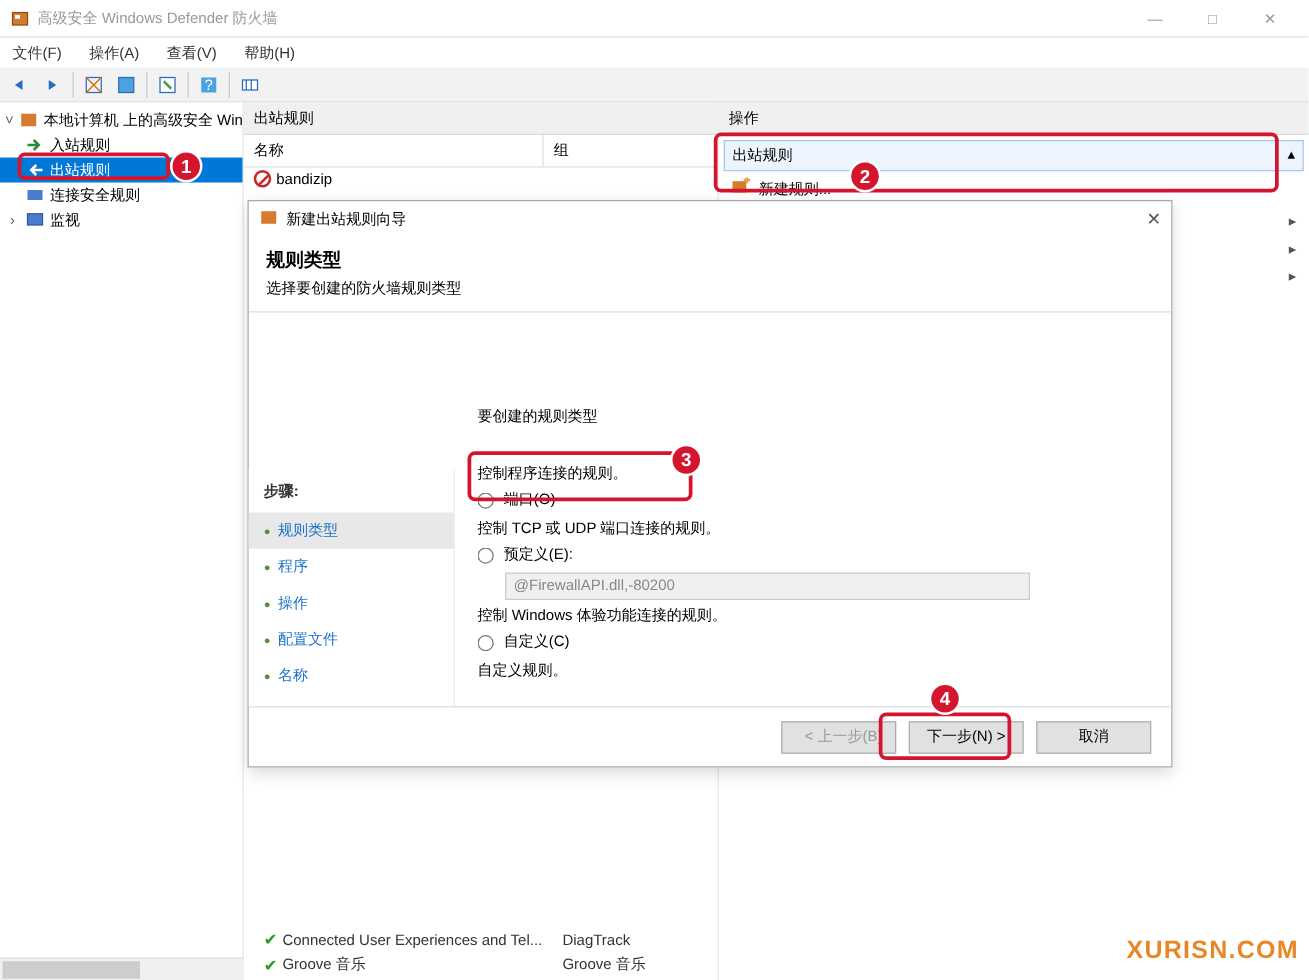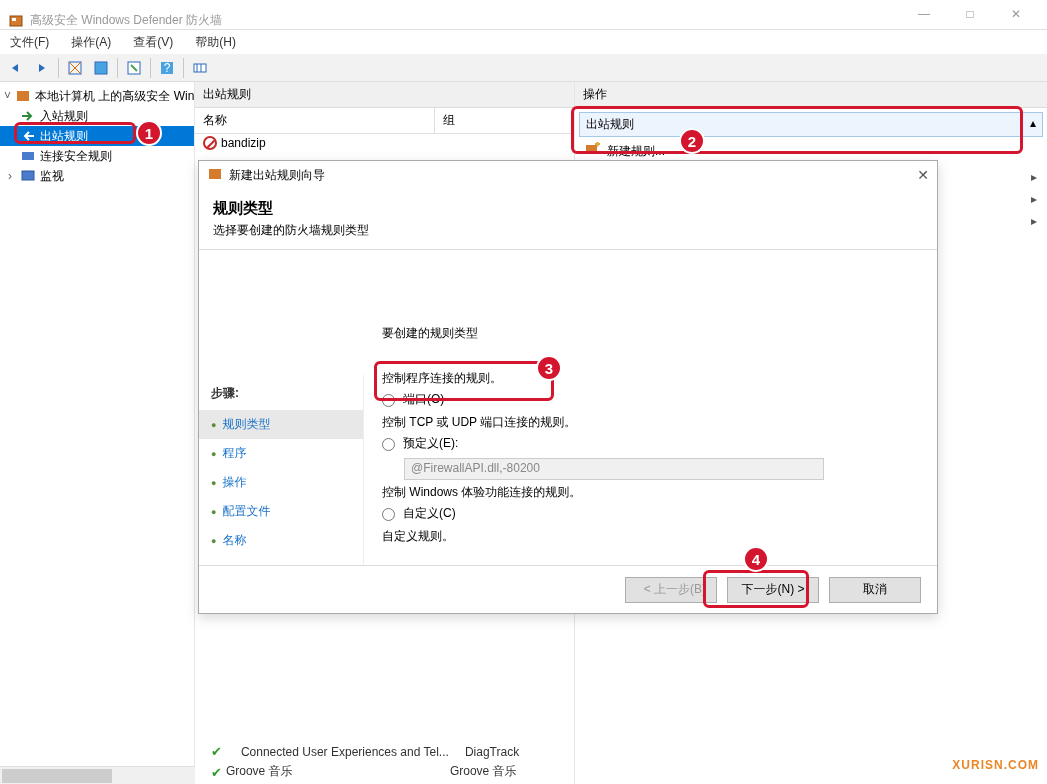--- a/index.html
+++ b/index.html
@@ -1,18 +1,18 @@
 <!DOCTYPE html>
 <html><head>
 <meta charset="utf-8">
 <style>
 * { box-sizing: border-box; margin: 0; padding: 0; font-family: "Microsoft YaHei", "Segoe UI", sans-serif; font-size: 12px; }
 body { width: 1047px; height: 784px; background: #fff; position: relative; overflow: hidden; }
 
-.titlebar { height: 30px; display: flex; align-items: flex-end; padding: 0 8px; border-bottom: 1px solid #e0e0e0; color: #999; }
+.titlebar { height: 30px; display: flex; align-items: center; padding: 0 8px; border-bottom: 1px solid #e0e0e0; color: #999; }
 .titlebar .icon { width: 16px; height: 16px; margin-right: 6px; }
 .titlebar .title { flex: 1; }
 .winbtns { display: flex; }
 .winbtn { width: 46px; height: 30px; display: flex; align-items: center; justify-content: center; color: #999; }
 
 .menubar { height: 24px; display: flex; align-items: center; padding: 0 6px; gap: 14px; color: #333; }
 .menubar span { padding: 2px 4px; }
 
 .toolbar { height: 28px; background: #f2f2f2; display: flex; align-items: center; padding: 0 4px; gap: 2px; border-bottom: 1px solid #dcdcdc; }
 .tbtn { width: 24px; height: 24px; display: flex; align-items: center; justify-content: center; }
@@ -54,21 +54,21 @@
 .wizcontent { flex: 1; padding: 20px 18px; }
 .wizcontent .prompt { margin-bottom: 28px; }
 .opt { display: flex; align-items: flex-start; gap: 8px; padding: 4px 0; margin-bottom: 2px; }
 .opt input { margin-top: 3px; }
 .opt .lbl { font-weight: normal; }
 .combo { width: 420px; height: 22px; background: #f0f0f0; border: 1px solid #ccc; color: #888; padding: 2px 6px; margin-left: 22px; margin-top: 2px; }
 .wizfoot { height: 48px; display: flex; align-items: center; justify-content: flex-end; gap: 10px; padding: 0 16px; border-top: 1px solid #ddd; }
 .wbtn { min-width: 92px; height: 26px; border: 1px solid #adadad; background: #e1e1e1; padding: 0 10px; }
 .wbtn:disabled { color: #999; text-align: right; }
 
-.watermark { position: absolute; right: 8px; bottom: 12px; color: #e67200; font-weight: bold; font-size: 12px; letter-spacing: 1px; opacity: 0.85; }
+.watermark { position: absolute; right: 8px; bottom: 12px; color: #e67200; font-weight: bold; font-size: 20px; letter-spacing: 1px; opacity: 0.85; }
 .scroll-h { position: absolute; left: 0; bottom: 0; width: 195px; height: 18px; background: #f0f0f0; border-top: 1px solid #e0e0e0; display: flex; align-items: center; }
 .scroll-thumb { width: 110px; height: 14px; background: #cdcdcd; margin-left: 2px; }
 .bottom-rows { padding: 2px 8px; }
 .bottom-rows .listrow { color: #333; }
 .green-check { color: #2e9a2e; font-size: 13px; }
 .block-icon { width: 14px; height: 14px; border: 2px solid #c62828; border-radius: 50%; position: relative; display: inline-block; }
 .block-icon:after { content: ""; position: absolute; left: 1px; top: 5px; width: 10px; height: 2px; background: #c62828; transform: rotate(-45deg); }
 </style>
 </head>
 <body>
@@ -202,21 +202,21 @@
       <div style="flex:1;">组</div>
     </div>
     <div class="listrow">
       <span class="block-icon"></span>
       <span>bandizip</span>
     </div>
     <div style="flex:1;"></div>
     <div class="bottom-rows">
       <div class="listrow">
         <span class="green-check">✔</span>
-        <span style="width:220px; overflow:hidden;margin-left:15px;">Connected User Experiences and Tel...</span>
+        <span style="width:220px; overflow:hidden;">Connected User Experiences and Tel...</span>
         <span>DiagTrack</span>
       </div>
       <div class="listrow">
         <span class="green-check">✔</span>
         <span style="width:220px;">Groove 音乐</span>
         <span>Groove 音乐</span>
       </div>
     </div>
   </div>
 

